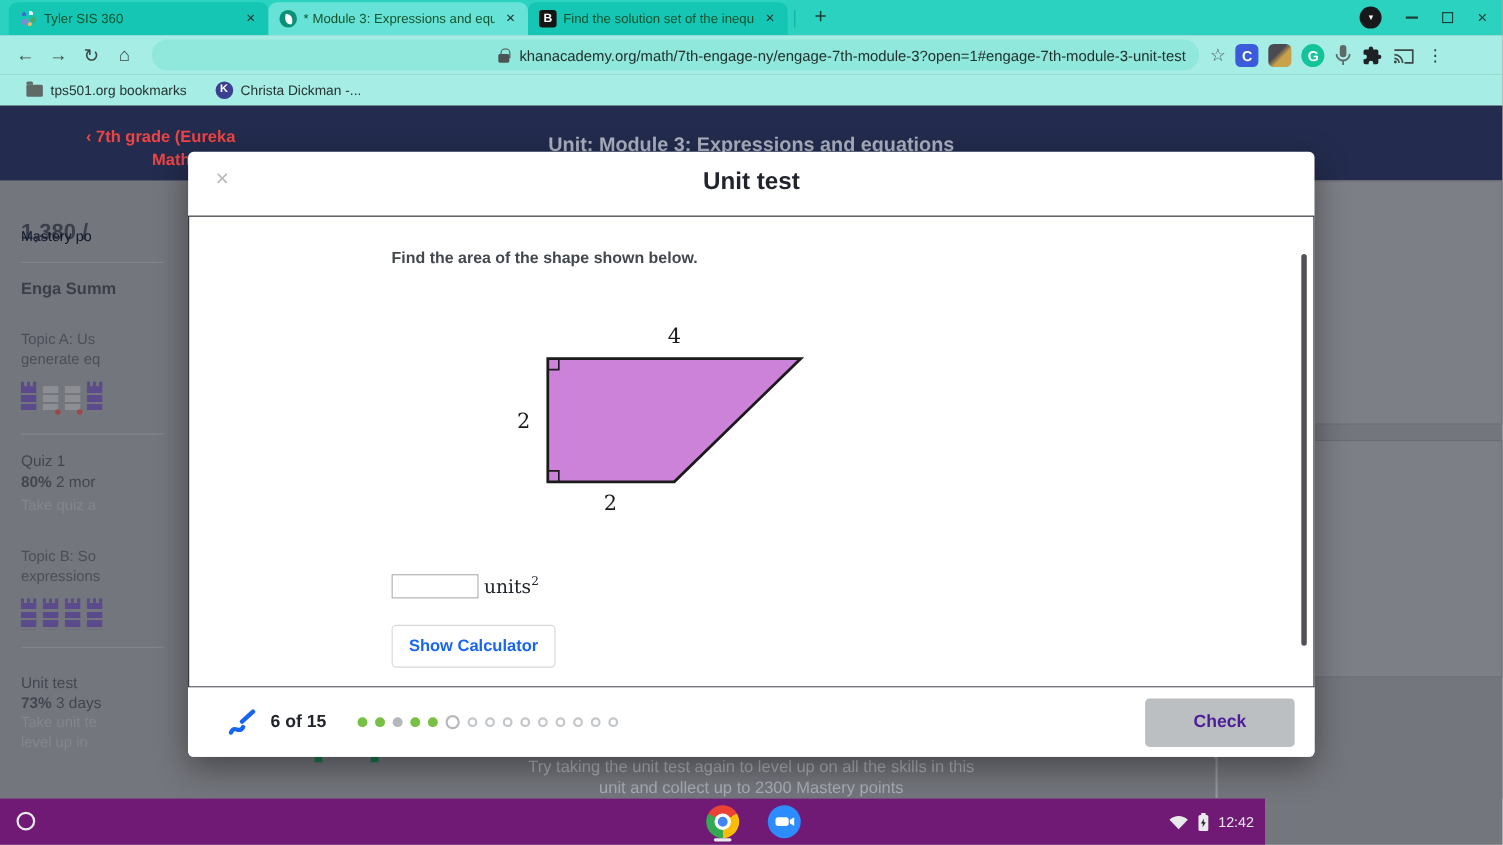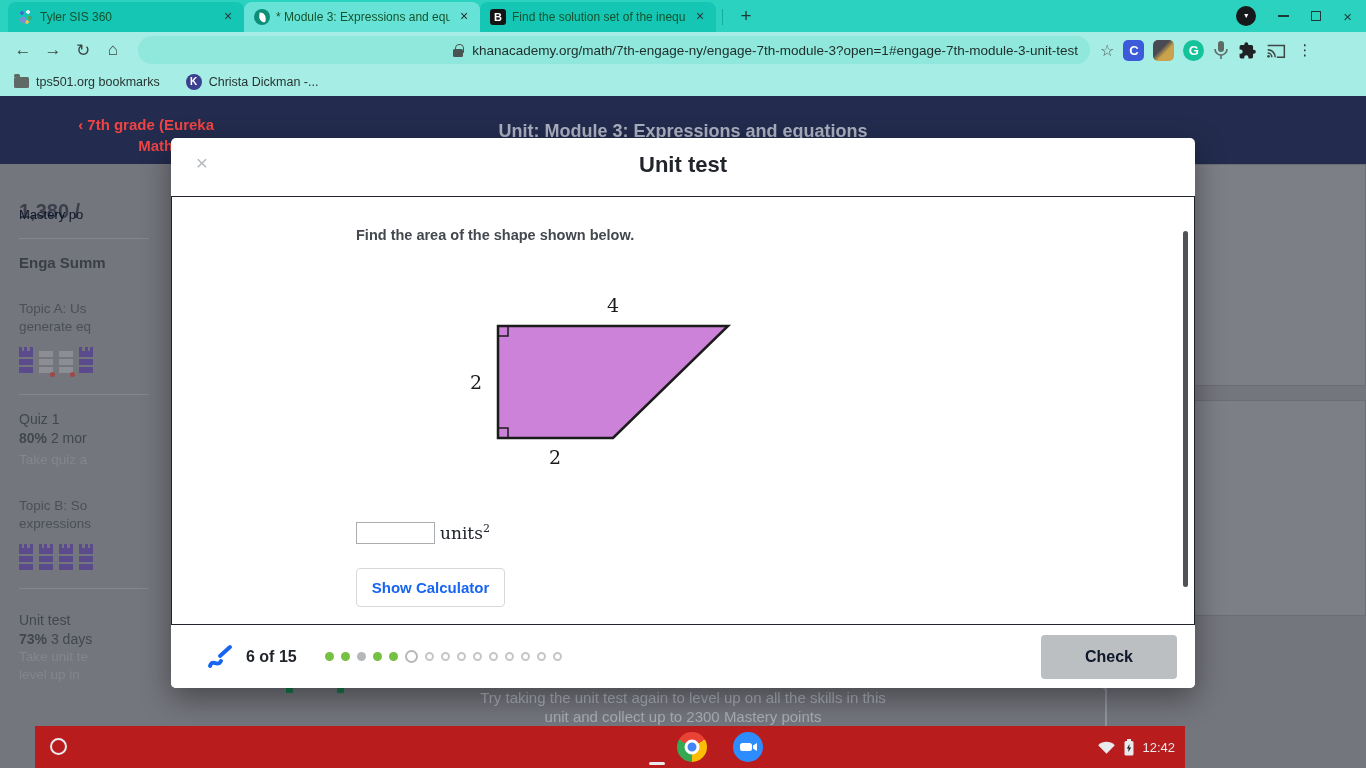--- a/index.html
+++ b/index.html
@@ -42,21 +42,21 @@
   .url-text { font-size:13.5px; color:#20302d; white-space:nowrap; overflow:hidden; }
   .ext-row { display:flex; align-items:center; margin-left:10px; gap:9px; }
   .star { font-size:16px; color:#4a5553; }
   .ext-sq { width:21px; height:21px; border-radius:5px; color:#fff; font-weight:bold; font-size:13px; text-align:center; line-height:21px; }
   .ext-clever { background:#3b5bdb; }
   .ext-bitmoji { background:linear-gradient(135deg,#4a4a52 40%, #c9a24b 60%); }
   .ext-gram { width:21px; height:21px; border-radius:50%; background:#15c39a; color:#fff; font-weight:bold; font-size:13px; text-align:center; line-height:21px; }
   .kebab { font-size:15px; color:#2e3835; letter-spacing:0; margin-left:2px; }
 
   
-  .bookmarks { position:absolute; left:0; top:68px; width:1366px; height:28px; background:#a6ede5; display:flex; align-items:center; padding-left:14px; gap:26px; }
+  .bookmarks { position:absolute; left:0; top:68px; width:1366px; height:28px; background:#a6ede5; display:flex; align-items:center; padding-left:24px; gap:26px; }
   .bm { display:flex; align-items:center; gap:7px; }
   .bm-label { font-size:12.5px; color:#283432; }
   .folder { width:15px; height:11px; background:#5f6a67; border-radius:1.5px; position:relative; }
   .folder::before { content:""; position:absolute; left:0; top:-2.5px; width:6px; height:3px; background:#5f6a67; border-radius:1.5px 1.5px 0 0; }
   .k-ic { width:16px; height:16px; border-radius:50%; background:#3b3f8f; color:#fff; font-size:10px; font-weight:bold; text-align:center; line-height:16px; }
 
   
   .page-bg { position:absolute; left:0; top:96px; width:1366px; height:630px; background:#74767d; overflow:hidden; }
   .ka-header { position:absolute; left:0; top:0; width:1366px; height:68px; background:#232c4e; }
   .crumb { position:absolute; left:14px; top:18px; width:200px; font-size:15px; font-weight:bold; color:#ef4444; line-height:21px;text-align:right; }
@@ -95,24 +95,24 @@
   .calc-btn { position:absolute; left:184px; top:371px; width:149px; height:39px; background:#fff; border:1px solid #d6d8da; border-radius:4px; font-size:15px; font-weight:bold; color:#1865f2; text-align:center; line-height:37px; }
   .scrollbar-thumb { position:absolute; right:6px; top:34px; width:5px; height:356px; background:#505257; border-radius:3px; }
   .modal-footer { position:absolute; left:0; bottom:0; width:100%; height:63px; display:flex; align-items:center; padding:0 18px 0 36px; border-radius:0 0 5px 5px; background:#fff; }
   .count { font-size:16px; font-weight:bold; color:#21242c; margin-left:12px; }
   .dots { display:flex; align-items:center; margin-left:28px; }
   .dot { border-radius:50%; margin-right:7px; flex:none; }
   .dot.filled-green { width:9px; height:9px; background:#76c043; }
   .dot.filled-gray { width:9px; height:9px; background:#b5b8bb; }
   .dot.current { width:13px; height:13px; border:2px solid #b5b8bb; background:#fff; }
   .dot.empty { width:9px; height:9px; border:2px solid #c4c7ca; background:#fff; }
-  .check-btn { margin-left:auto; width:136px; height:44px; background:#bcbfc2; border:none; border-radius:4px; font-size:16px; font-weight:bold; color:#0f172a; font-family:"Liberation Sans", sans-serif; }
-
-  
-  .shelf { position:absolute; left:0; top:726px; width:1150px; height:42px; background:#b91c1c;margin-left:35px; }
+  .check-btn { margin-left:auto; width:136px; height:44px; background:#bcbfc2; border:none; border-radius:4px; font-size:16px; font-weight:bold; color:#4c1d95; font-family:"Liberation Sans", sans-serif; }
+
+  
+  .shelf { position:absolute; left:0; top:726px; width:1150px; height:42px; background:#701a75; }
   .launcher { position:absolute; left:15px; top:12px; width:17px; height:17px; border:2px solid #e8eaed; border-radius:50%; }
   .chrome-ic { position:absolute; left:642px; top:6px; width:30px; height:30px; border-radius:50%; background:conic-gradient(from -60deg,#ea4335 0 120deg,#fbbc05 0 240deg,#34a853 0 360deg); }
   .chrome-ic::after { content:""; position:absolute; left:50%; top:50%; transform:translate(-50%,-50%); width:9px; height:9px; background:#4286f5; border:3px solid #fff; border-radius:50%; }
   .chrome-underline { position:absolute; left:649px; top:762px; width:16px; height:2.5px; background:#e8eaed; border-radius:2px; }
   .zoom-ic { position:absolute; left:698px; top:6px; width:30px; height:30px; border-radius:50%; background:#2d8cff; }
   .tray { position:absolute; right:10px; top:0; height:42px; display:flex; align-items:center; gap:8px; }
   .time { font-size:13px; color:#e8eaed; }
 </style>
 </head>
 <body>

